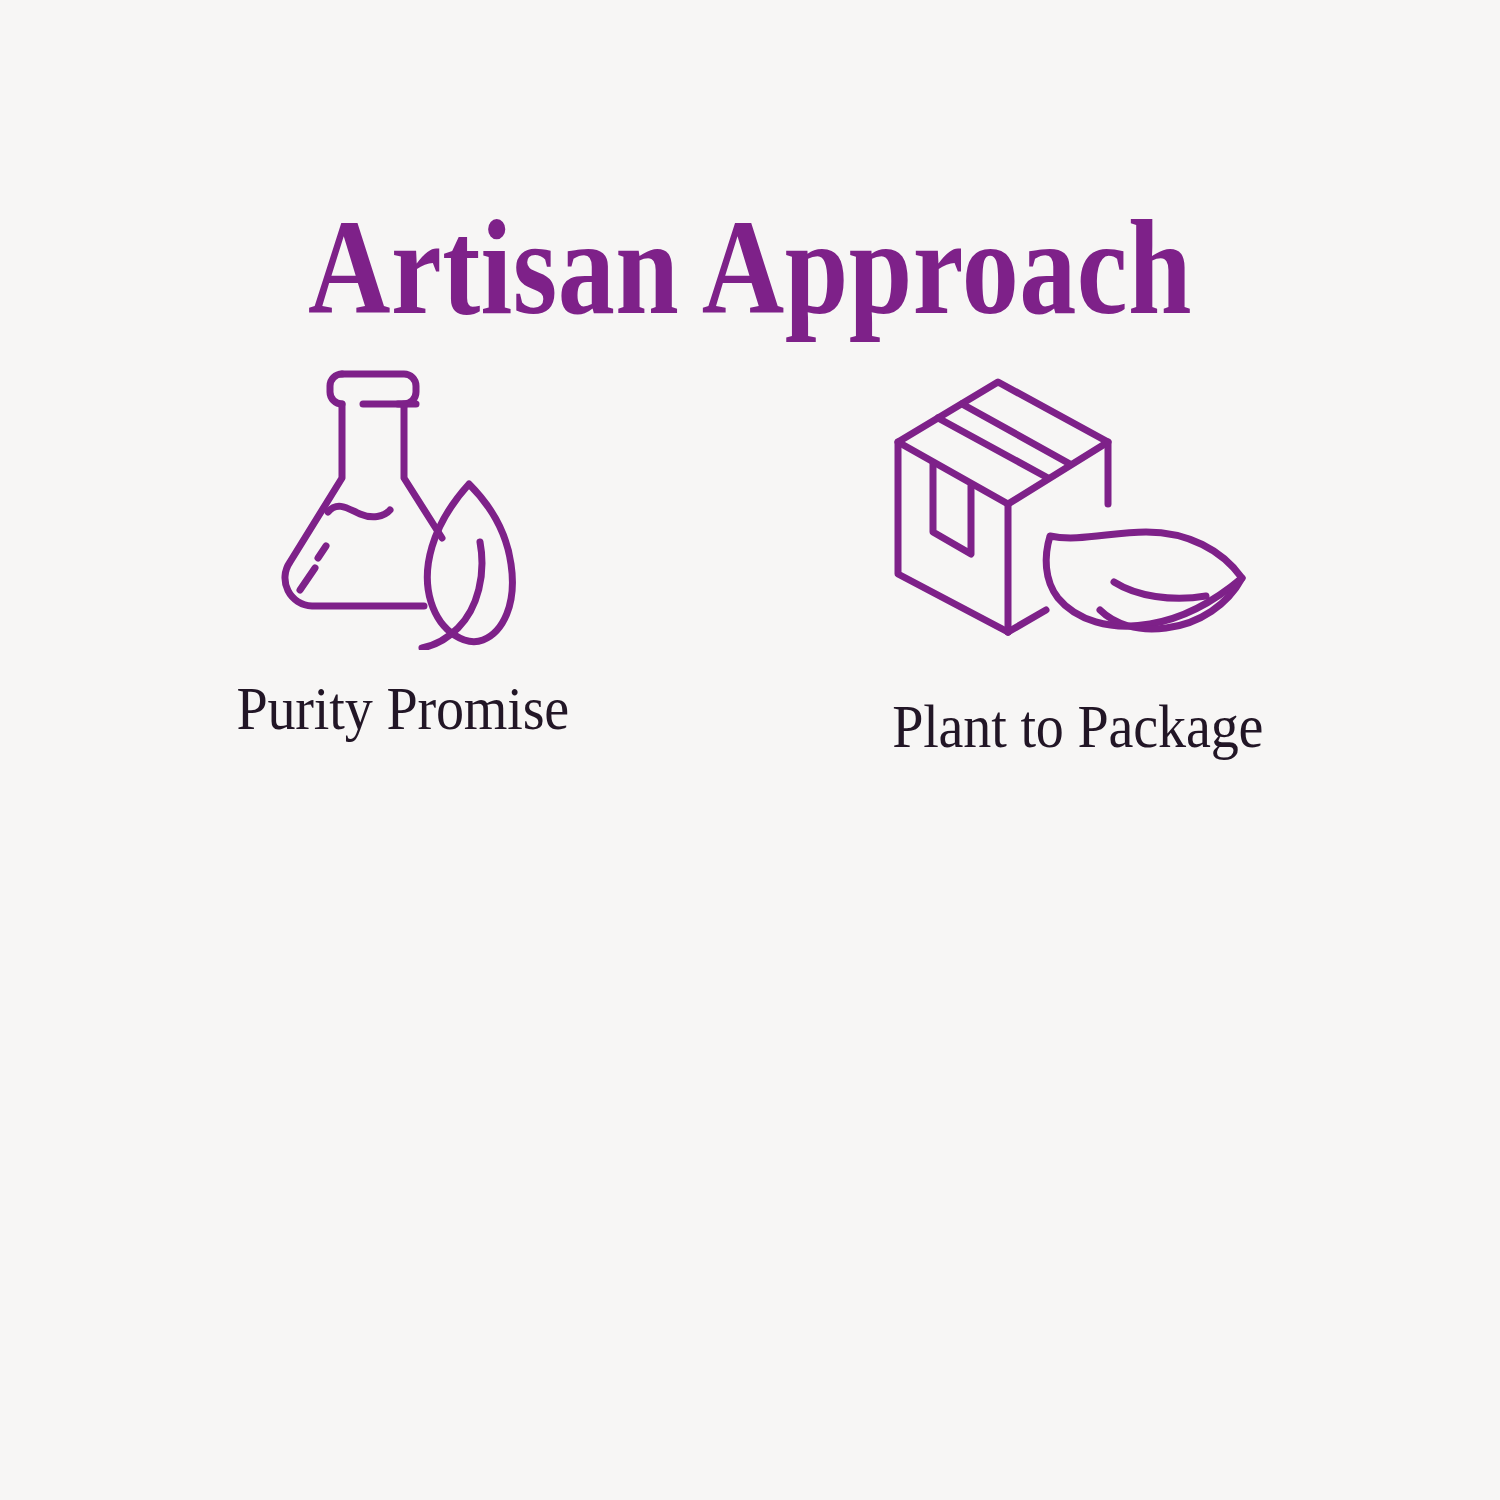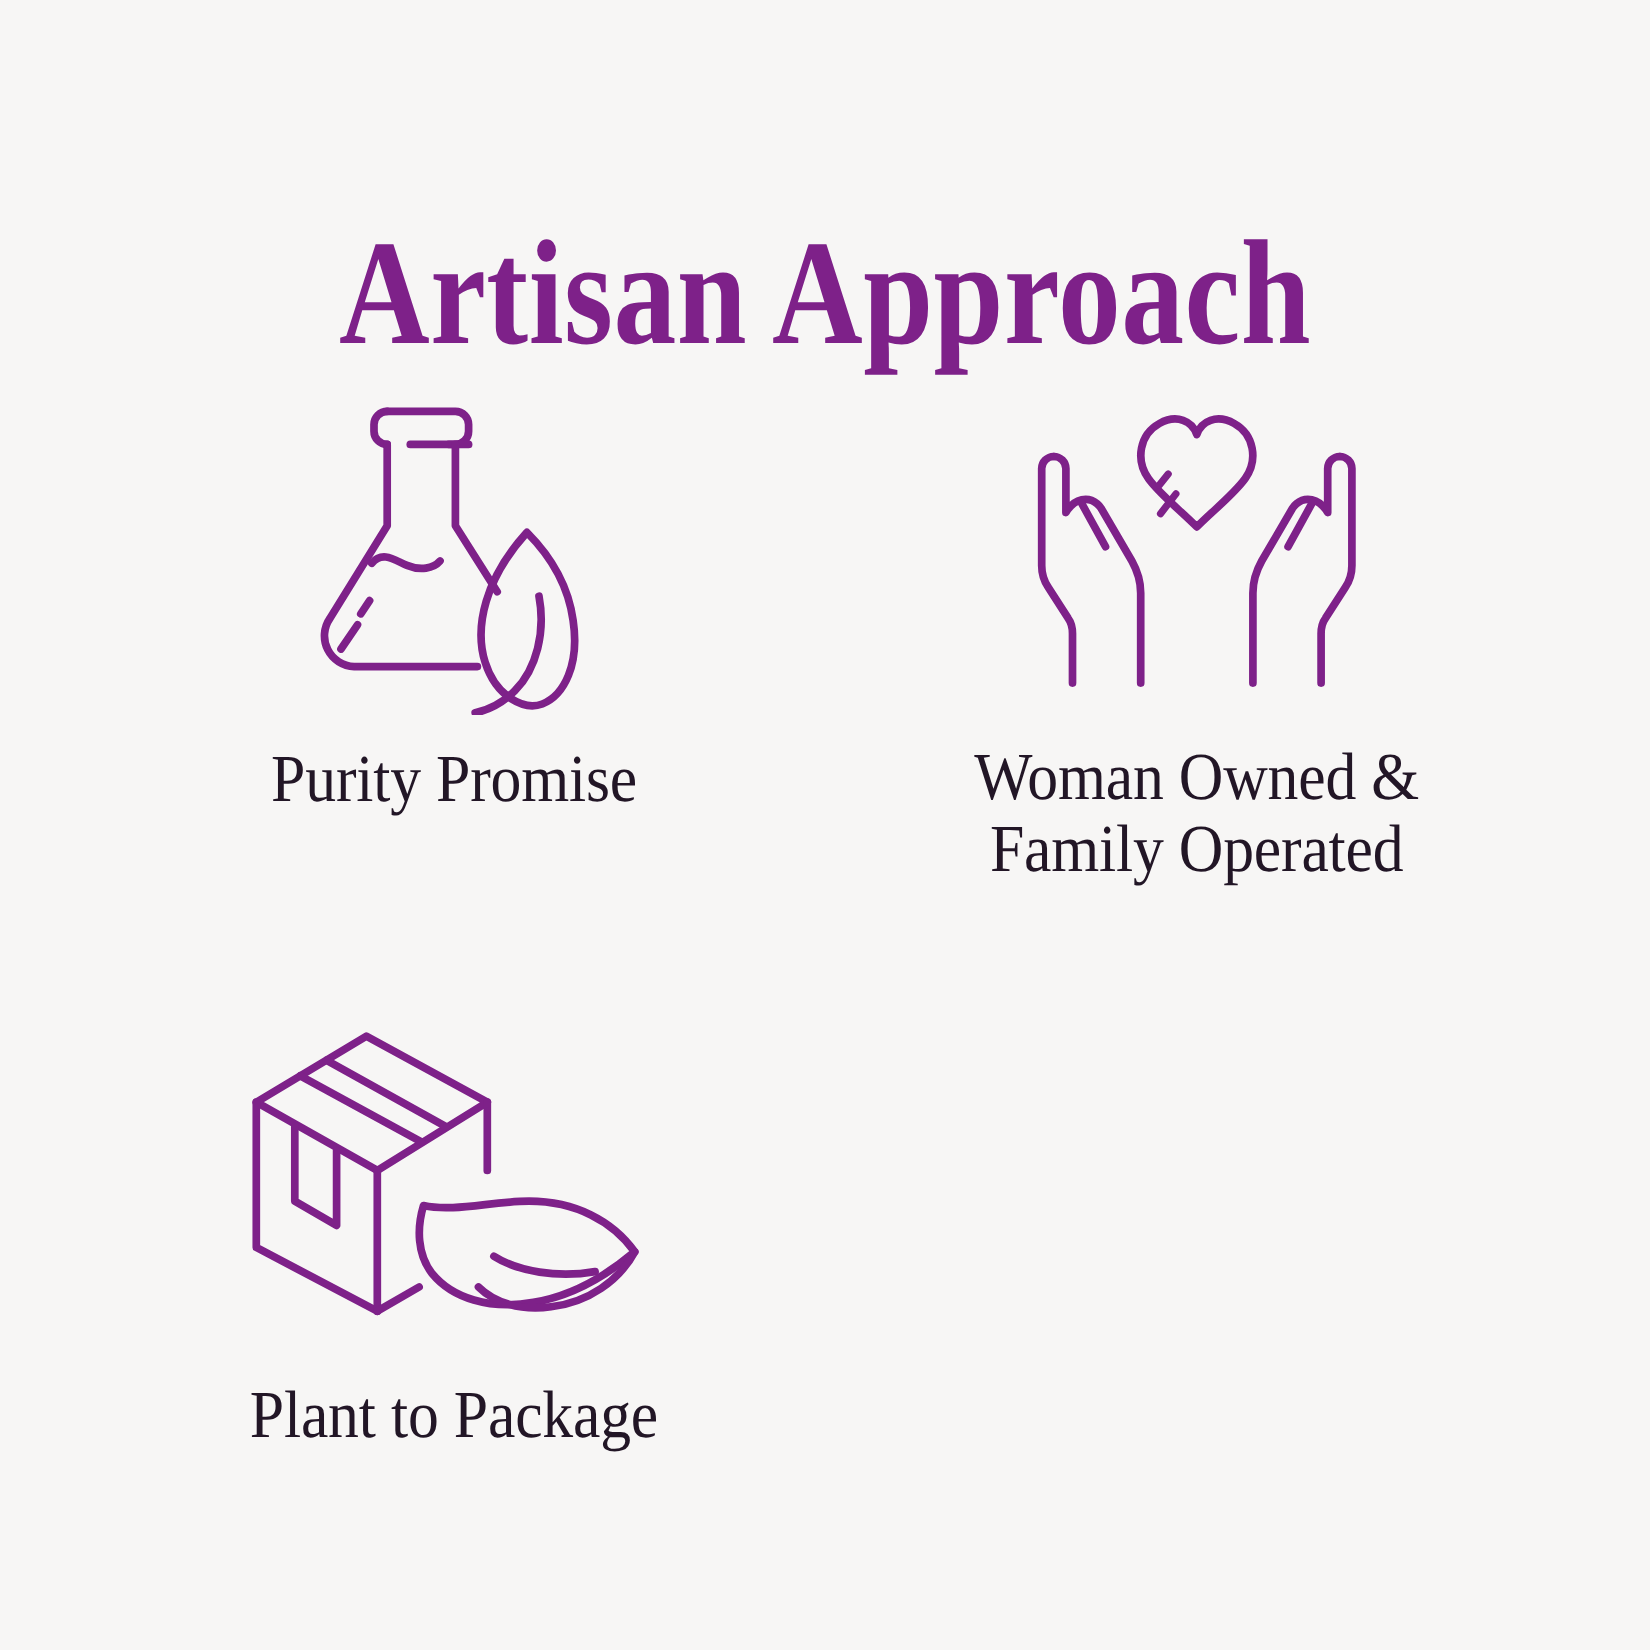--- a/index.html
+++ b/index.html
@@ -37,21 +37,21 @@
     letter-spacing: 0.5px;
     transform: scaleX(0.84);
     transform-origin: 50% 50%;
     white-space: nowrap;
   }
 
   
   .grid {
     position: absolute;
     top: 350px;
-    left: 75px;
+    left: 65px;
     width: 1350px;
     display: grid;
     grid-template-columns: 1fr 1fr;
     grid-template-rows: 560px 560px;
   }
 
   .cell {
     display: flex;
     flex-direction: column;
     align-items: center;
@@ -130,45 +130,20 @@
           <path class="stroke" d="M47 208 l-15 22"></path>
 
           <path class="stroke" d="M201 124 c-38 42 -48 86 -38 118 c10 32 36 44 52 38 c20 -8 34 -36 28 -76 c-5 -36 -24 -62 -42 -80 z"></path>
 
           <path class="stroke" d="M212 182 c6 32 -2 66 -22 86 c-12 12 -26 18 -36 20"></path>
         </svg>
       </div>
       <div class="label">Purity Promise</div>
     </div>
 
-    <div class="cell cell-2">
-      <div class="icon-wrap">
-        <svg width="320" height="265" viewBox="0 0 320 265" aria-hidden="true">
-
-          <path class="stroke" d="M160 118 c-16 -16 -34 -30 -44 -44 c-12 -17 -8 -40 10 -50 c16 -9 30 -2 34 10 c4 -12 18 -19 34 -10 c18 10 22 33 10 50 c-10 14 -28 28 -44 44 z" transform="translate(0,-12) scale(1.0)"></path>
-
-          <path class="stroke-thin" d="M134 58 l-8 10"></path>
-          <path class="stroke-thin" d="M141 76 l-14 18"></path>
-
-          <path class="stroke" d="M30 42 c-6 0 -11 5 -11 11 v88 c0 7 2 14 6 20 l18 28 c3 4 4 9 4 14 v45"></path>
-
-          <path class="stroke" d="M30 42 c6 0 11 5 11 11 v40 c0 0 6 -12 18 -12 c9 0 14 8 14 8 l28 48 c5 9 8 19 8 29 v82"></path>
-
-          <path class="stroke" d="M55 84 l22 40"></path>
-
-          <path class="stroke" d="M290 42 c6 0 11 5 11 11 v88 c0 7 -2 14 -6 20 l-18 28 c-3 4 -4 9 -4 14 v45"></path>
-
-          <path class="stroke" d="M290 42 c-6 0 -11 5 -11 11 v40 c0 0 -6 -12 -18 -12 c-9 0 -14 8 -14 8 l-28 48 c-5 9 -8 19 -8 29 v82"></path>
-
-          <path class="stroke" d="M265 84 l-22 40"></path>
-        </svg>
-      </div>
-      <div class="label">Woman Owned &amp;
-Family Operated</div>
-    </div>
 
 
     <div class="cell cell-4">
       <div class="icon-wrap">
         <svg width="400" height="270" viewBox="0 0 400 270" aria-hidden="true">
 
           <path class="stroke" d="M20 72 L120 12 L230 72 L130 134 z"></path>
 
           <path class="stroke" d="M60 48 L170 108"></path>
           <path class="stroke" d="M84 34 L192 94"></path>

